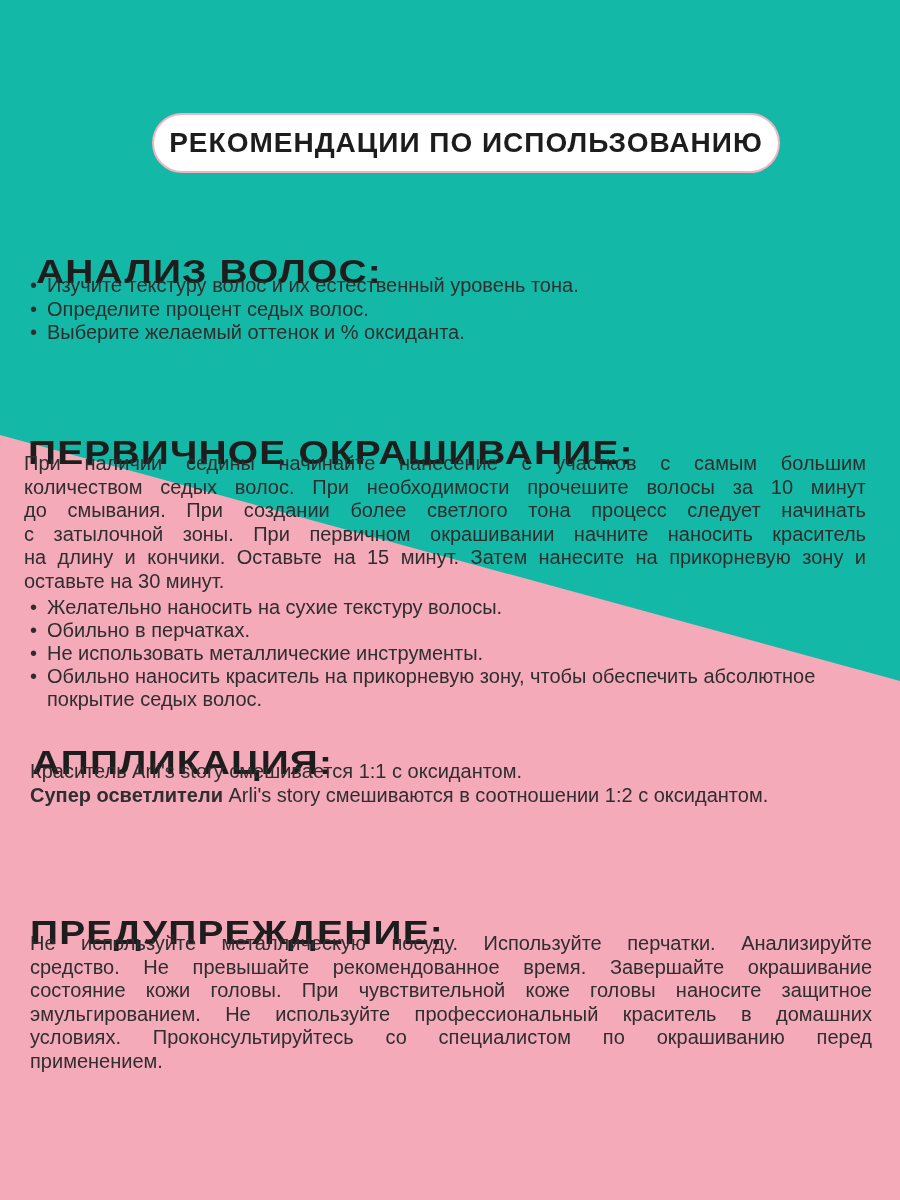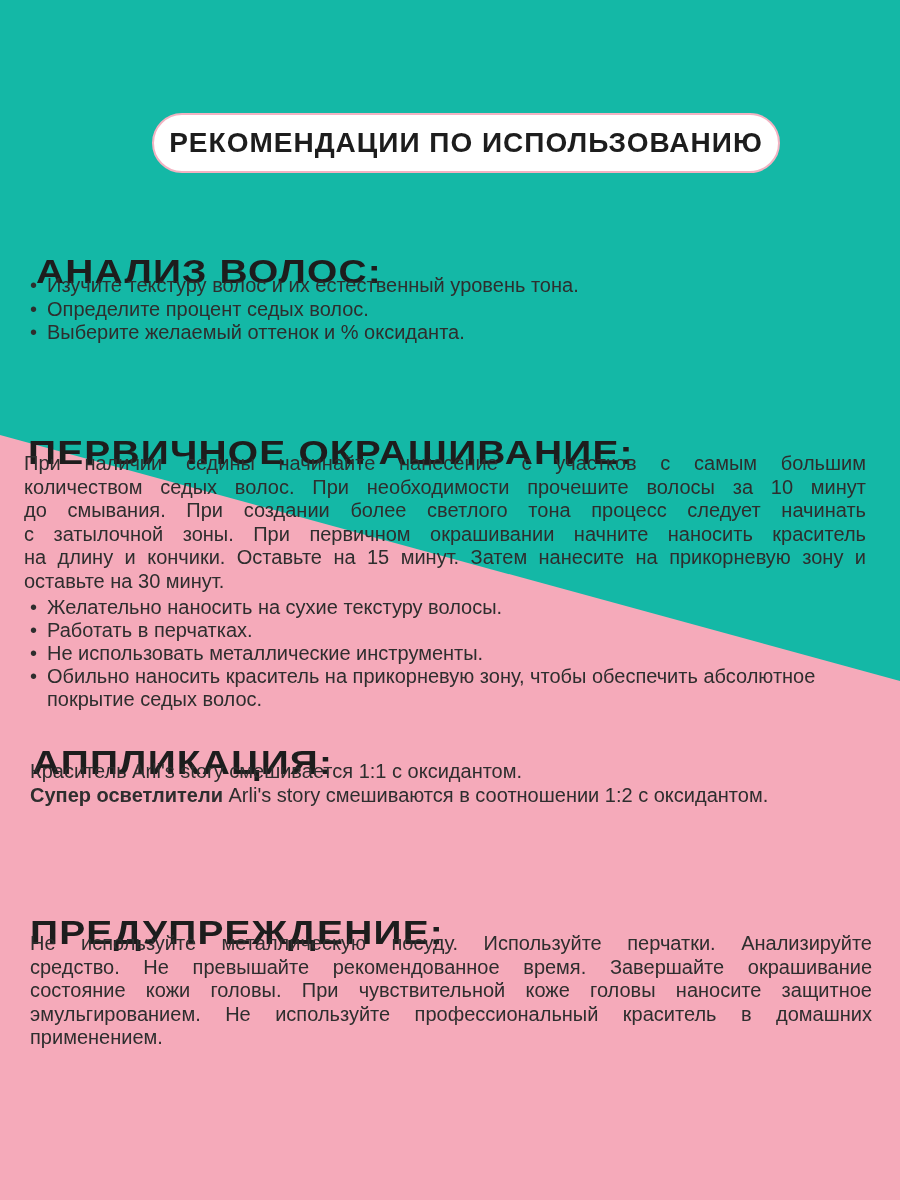--- a/index.html
+++ b/index.html
@@ -78,21 +78,21 @@
     <div>на длину и кончики. Оставьте на 15 минут. Затем нанесите на прикорневую зону и</div>
     <div class="last">оставьте на 30 минут.</div>
   </div>
   <div class="body-block blist" style="left:30px; top:596px; width:862px; line-height:23px;">
     <div class="row">
       <span class="dot">•</span>
       <span class="bt">Желательно наносить на сухие текстуру волосы.</span>
     </div>
     <div class="row">
       <span class="dot">•</span>
-      <span class="bt">Работать в перчатках.</span>
+      <span class="bt">Обильно в перчатках.</span>
     </div>
     <div class="row">
       <span class="dot">•</span>
       <span class="bt">Не использовать металлические инструменты.</span>
     </div>
     <div class="row">
       <span class="dot">•</span>
       <span class="bt">Обильно наносить краситель на прикорневую зону, чтобы обеспечить абсолютное покрытие седых волос.</span>
     </div>
   </div>
@@ -102,16 +102,17 @@
     <div>Краситель Arli's story смешивается 1:1 с оксидантом.</div>
     <div><span class="bold-lead">Супер осветлители</span><span> Arli's story смешиваются в соотношении 1:2 с оксидантом.</span></div>
   </div>
 
   <h2 class="sec-h" style="left:30px; top:886px;">ПРЕДУПРЕЖДЕНИЕ:</h2>
   <div class="body-block jlines" style="left:30px; top:932px; width:842px;">
     <div>Не используйте металлическую посуду. Используйте перчатки. Анализируйте</div>
     <div>средство. Не превышайте рекомендованное время. Завершайте окрашивание</div>
     <div>состояние кожи головы. При чувствительной коже головы наносите защитное</div>
     <div>эмульгированием. Не используйте профессиональный краситель в домашних</div>
+    <div>условиях. Проконсультируйтесь со специалистом по окрашиванию перед</div>
     <div class="last">применением.</div>
   </div>
 
 </div>
 
 </body></html>

